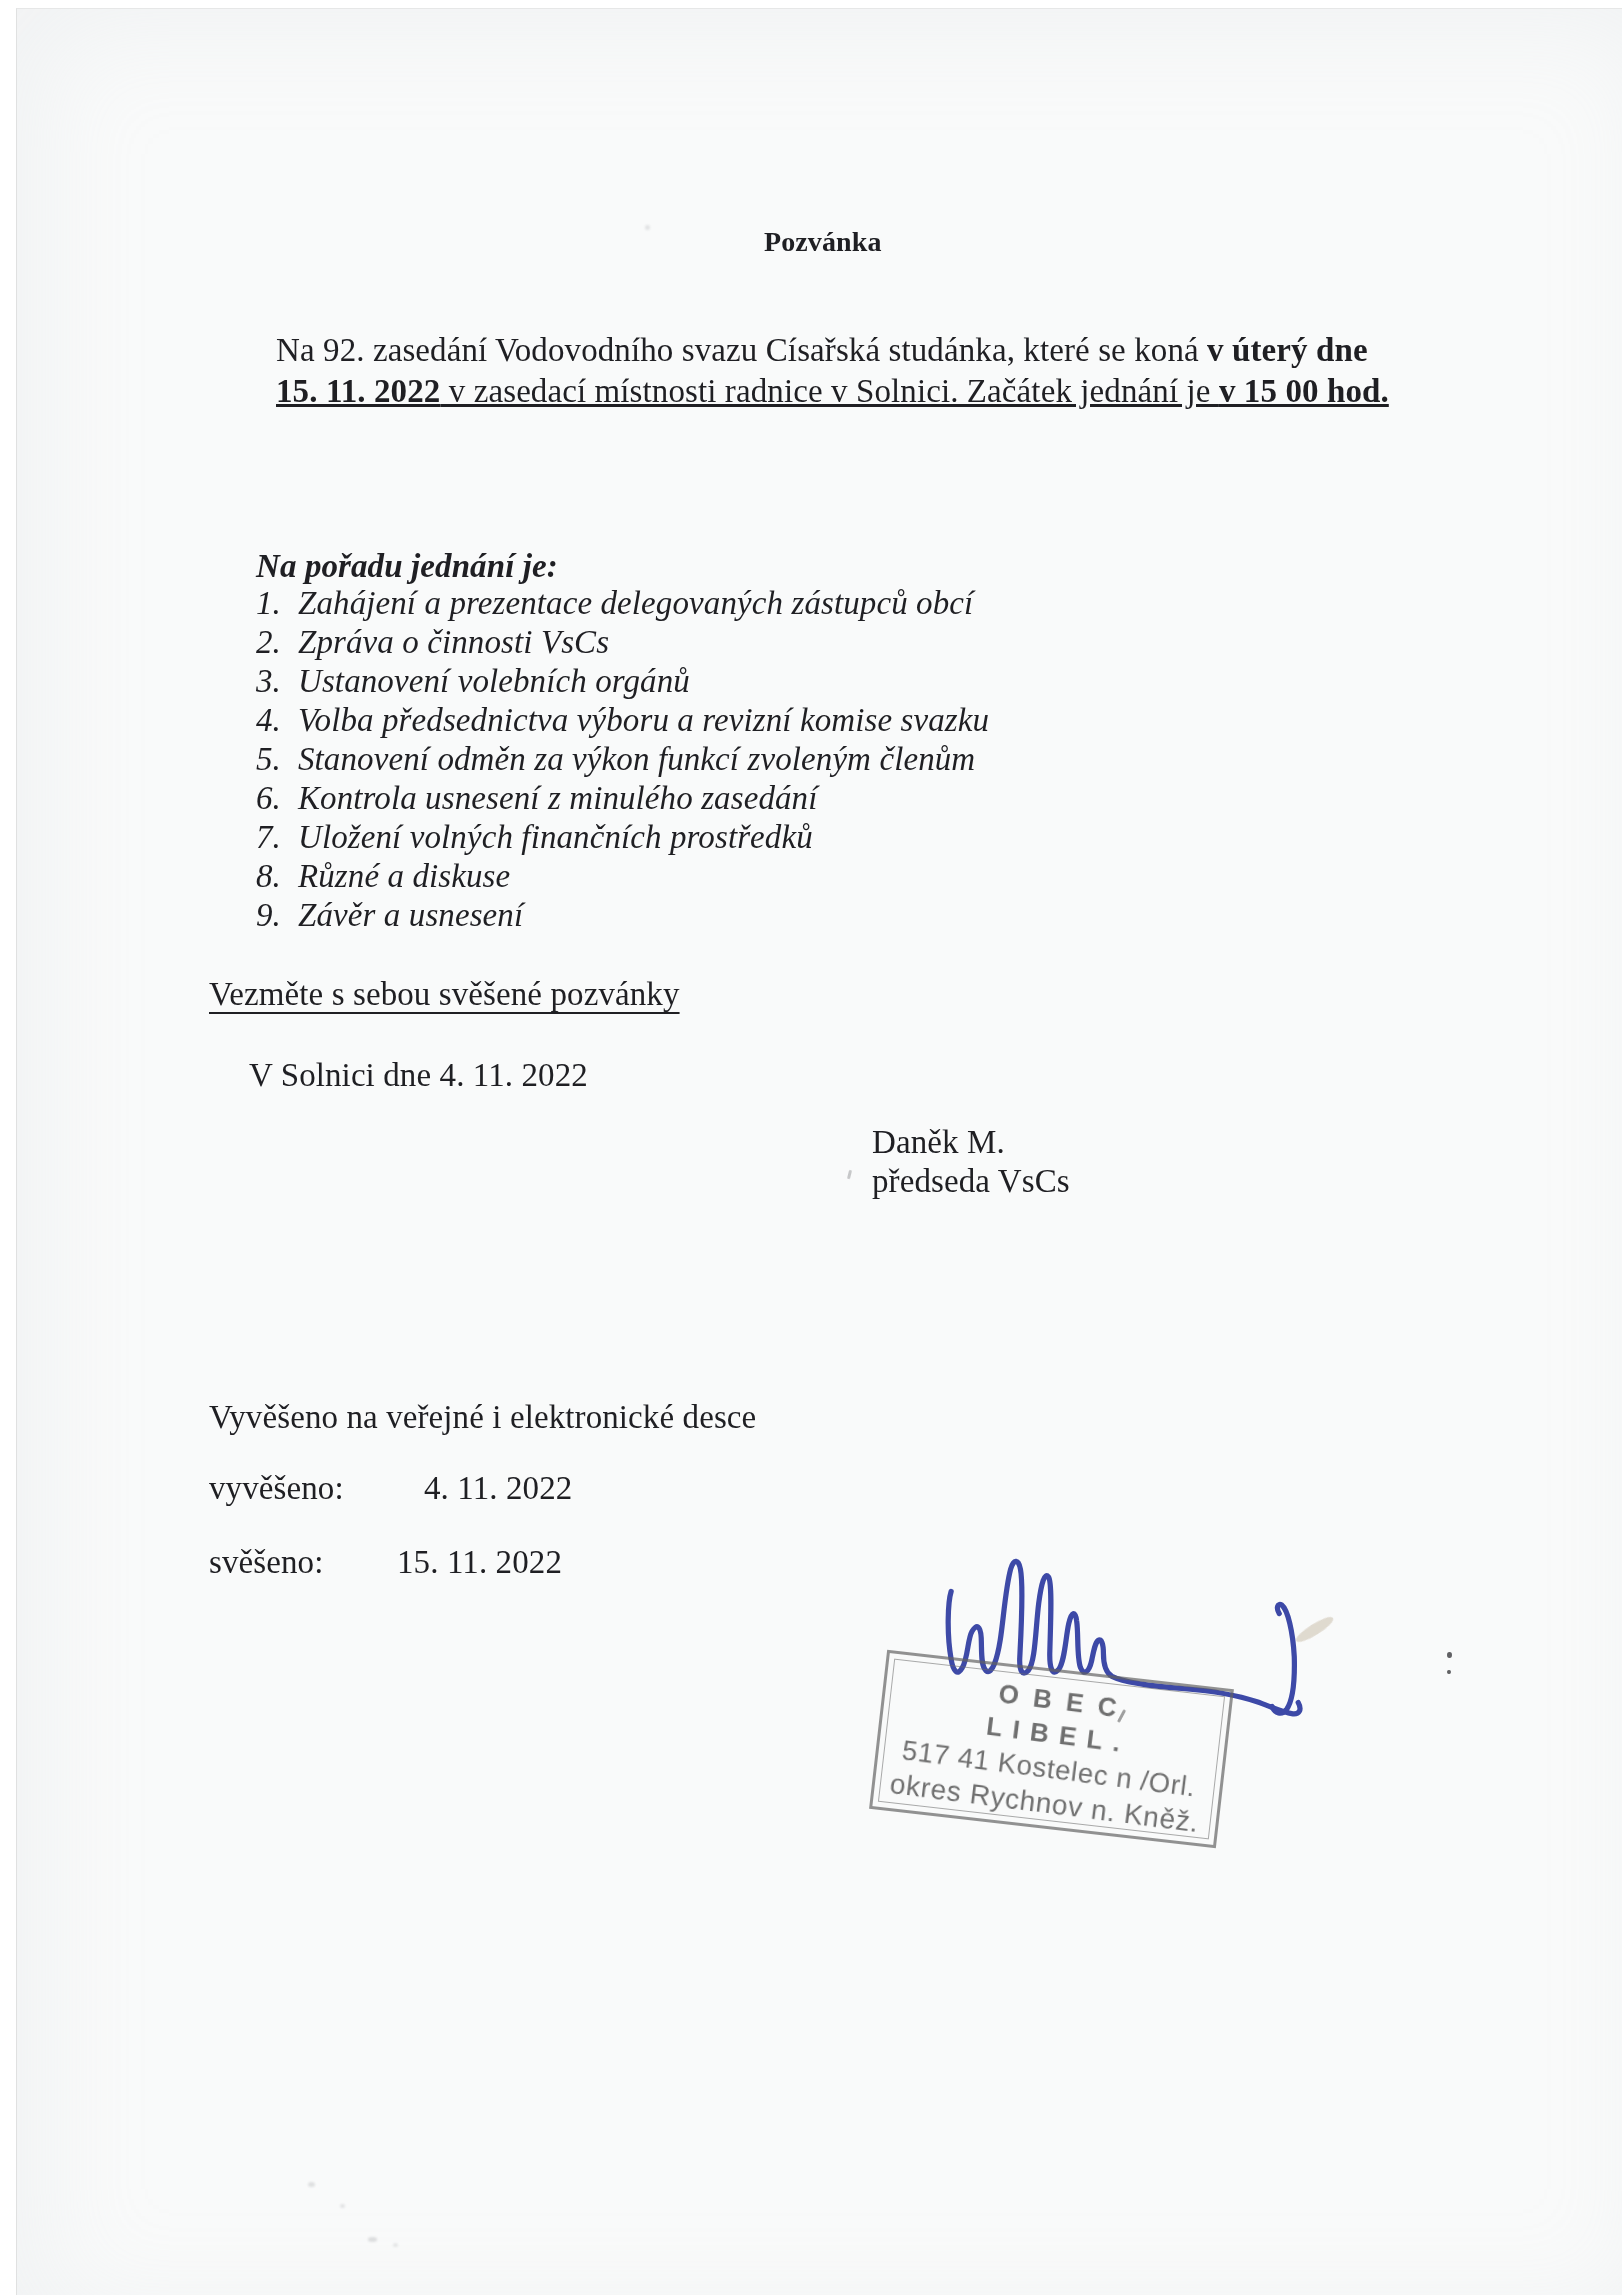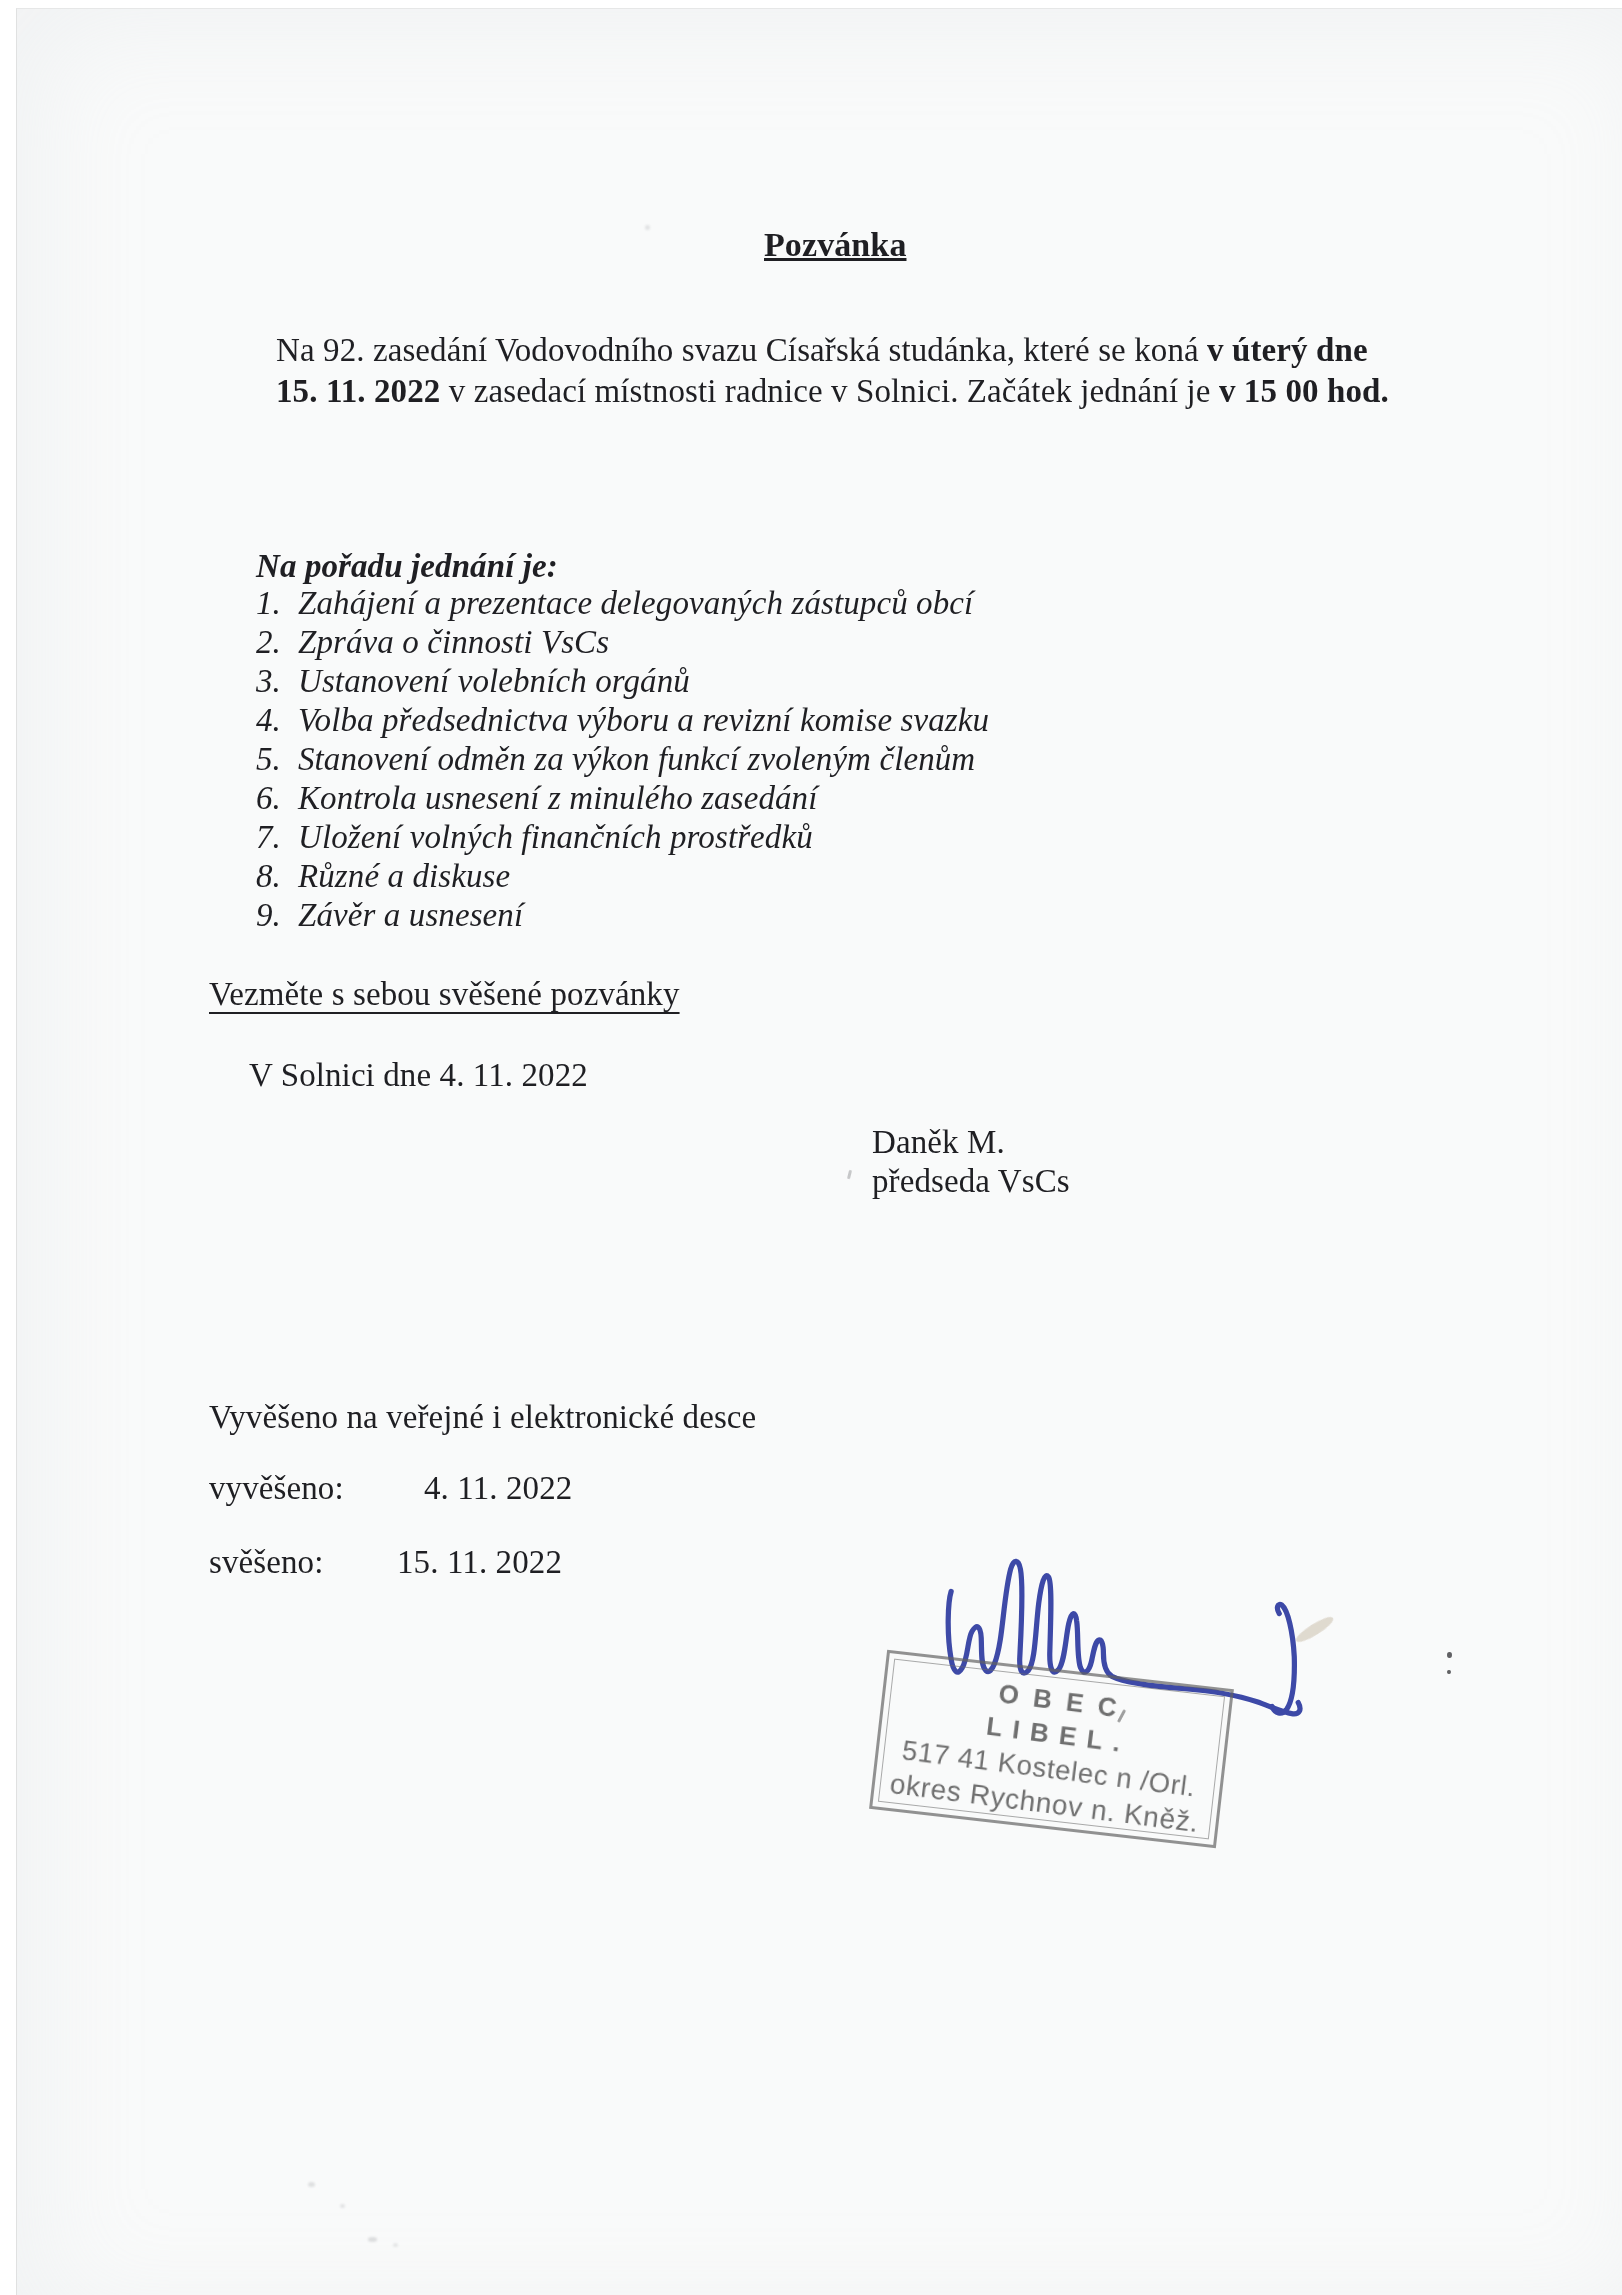--- a/index.html
+++ b/index.html
@@ -13,21 +13,21 @@
     position:absolute;left:15.7px;top:7.9px;right:0;bottom:0;
     background:#f9fafa;
     border-left:0.7px solid #e0e1e1;border-top:0.7px solid #e6e7e7;
     box-shadow:inset 26px 19.6px 105px rgba(205,210,214,.18);
   }
   .txt{
     position:absolute;color:#1f1f23;font-size:33px;line-height:normal;
     white-space:nowrap;letter-spacing:0.1px;
   }
   .b{font-weight:bold;}
-  .title{font-weight:bold;font-size:34px;text-decoration:underline;}
+  .title{font-weight:bold;font-size:28px;}
   .intro-line{position:absolute;white-space:nowrap;margin-left:20px;}
   .agenda-row{line-height:39px;white-space:nowrap;}
   .agenda-num{display:inline-block;width:42px;}
   .heading-gap{height:36px;line-height:36px;}
   .underlined{
     text-decoration:underline;
     text-decoration-thickness:2px;
     text-underline-offset:6.5px;
   }
   .sig-block{line-height:39px;}
@@ -79,21 +79,21 @@
 <body>
 
 <div class="paper"></div>
 
 <div class="txt title" style="left:764px;top:226px;">Pozvánka</div>
 
 <div>
   <div class="txt intro-line" style="left:256px;top:332px;">
     <span>Na 92. zasedání Vodovodního svazu Císařská studánka, které se koná </span><span class="b">v úterý dne</span>
   </div>
-  <div class="txt intro-line" style="left:256px;top:373px;">
+  <div class="txt intro-line" style="left:256px;top:373px;text-decoration:underline;">
     <span class="b">15. 11. 2022</span><span> v zasedací místnosti radnice v Solnici. Začátek jednání je </span><span class="b">v 15 00 hod.</span>
   </div>
 </div>
 
 <div class="txt" style="left:256px;top:548px;font-style:italic;">
   <div class="b heading-gap">Na pořadu jednání je:</div>
   <div class="agenda-row"><span class="agenda-num">1.</span><span>Zahájení a prezentace delegovaných zástupců obcí</span></div>
   <div class="agenda-row"><span class="agenda-num">2.</span><span>Zpráva o činnosti VsCs</span></div>
   <div class="agenda-row"><span class="agenda-num">3.</span><span>Ustanovení volebních orgánů</span></div>
   <div class="agenda-row"><span class="agenda-num">4.</span><span>Volba předsednictva výboru a revizní komise svazku</span></div>

